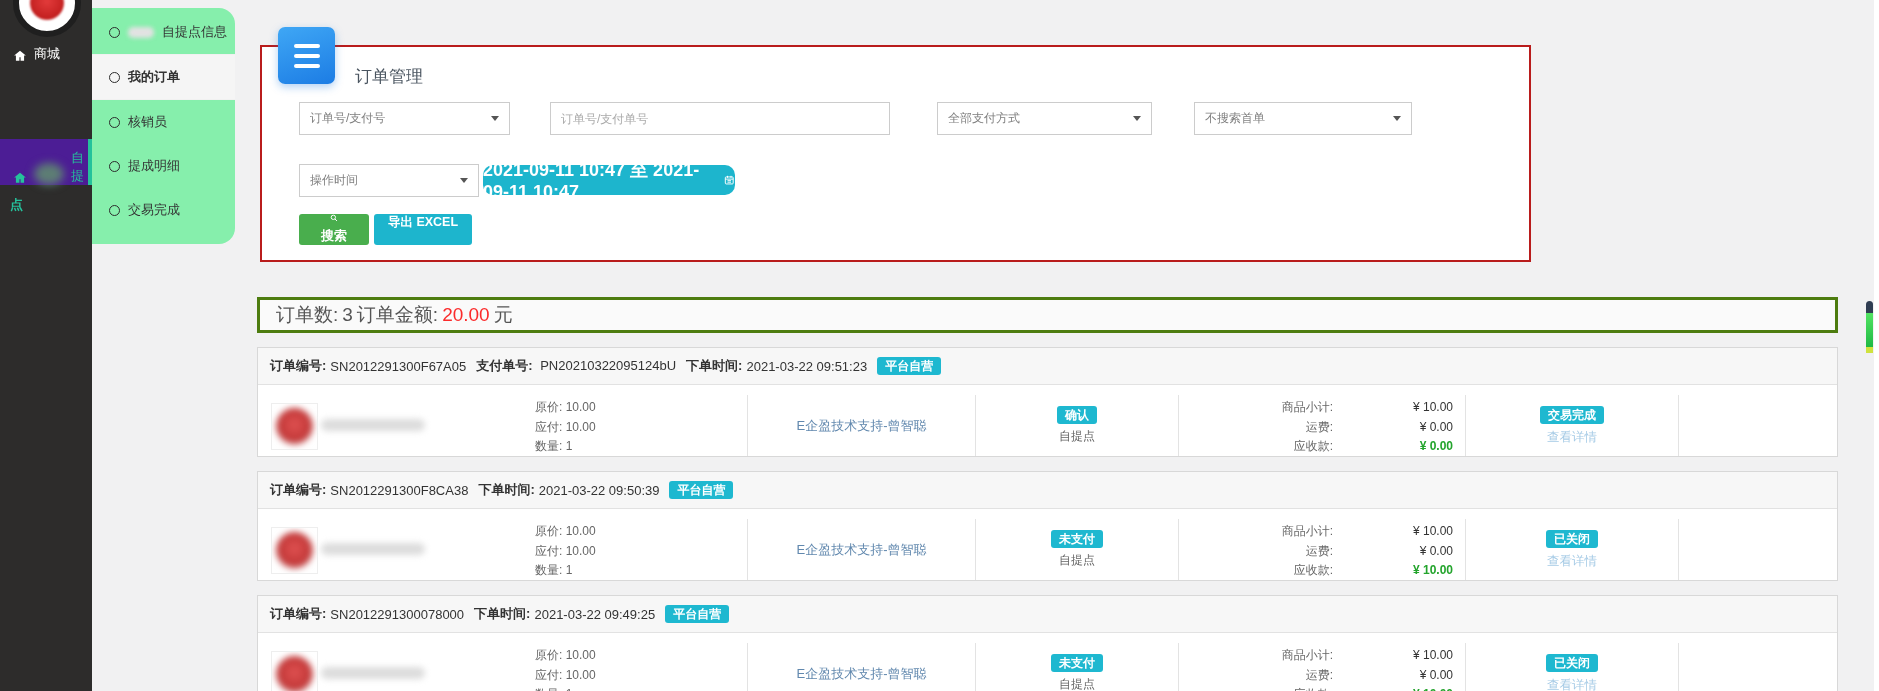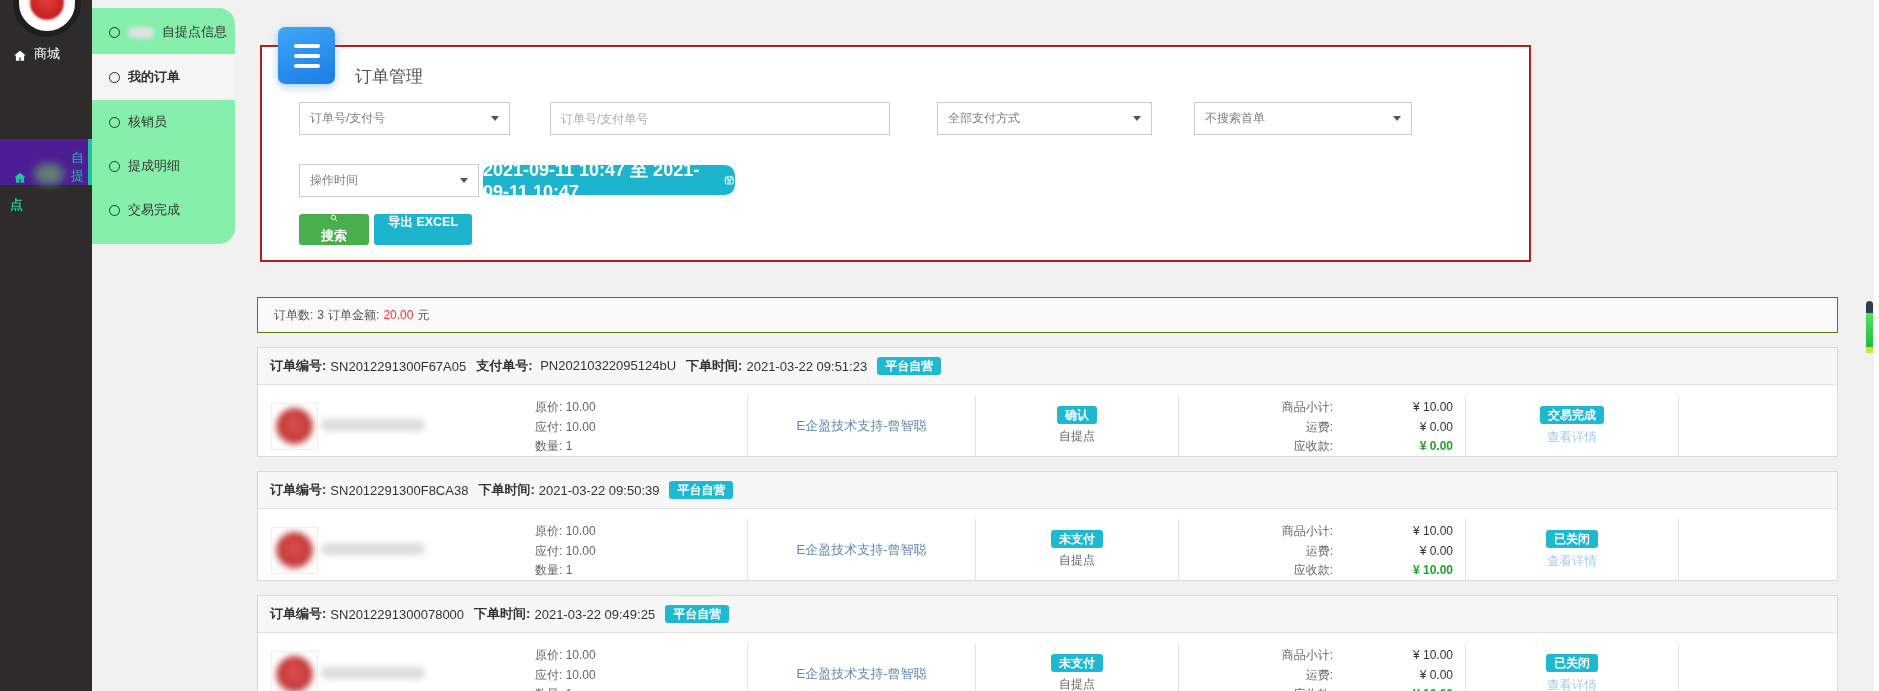--- a/index.html
+++ b/index.html
@@ -51,22 +51,22 @@
   .sel-time{left:37px;top:117px;width:180px;}
   .date-btn{position:absolute;left:221px;top:118px;width:252px;height:30px;background:#1db5cd;border-radius:10px;
             color:#fff;font-size:18px;font-weight:bold;display:flex;align-items:center;justify-content:flex-start;gap:7px;cursor:pointer;}
   .btn{position:absolute;top:167px;height:31px;border-radius:3px;color:#fff;font-weight:bold;font-size:13px;
        display:flex;align-items:center;justify-content:flex-start;gap:5px;cursor:pointer;flex-direction:column;}
   .btn-search{left:37px;width:70px;background:#49ae4d;}
   .btn-export{left:112px;width:98px;background:#1db5cd;font-size:12.5px;}
 
   
   .summary{position:absolute;left:257px;top:297px;width:1581px;height:36px;background:#fafafa;
-           border:1px solid #4d7c0f;box-sizing:border-box;display:flex;align-items:center;padding-left:16px;
-           font-size:12px;color:#555;gap:4px;}
+           border:3px solid #4d7c0f;box-sizing:border-box;display:flex;align-items:center;padding-left:16px;
+           font-size:19px;color:#555;gap:4px;}
   .summary .red{color:#fb2b2b;}
 
   
   .order-list{position:absolute;left:257px;top:347px;width:1581px;}
   .order-card{border:1px solid #d8d8d8;background:#fff;margin-bottom:14px;box-sizing:border-box;}
   .oc-header{height:36px;background:#f7f7f7;border-bottom:1px solid #e2e2e2;display:flex;align-items:center;
              padding:0 12px;font-size:13px;color:#333;}
   .oc-header .b{font-weight:bold;margin-right:4px;}
   .oc-header .v{margin-right:10px;}
   .badge{background:#1eb8d0;color:#fff;font-weight:bold;font-size:12px;padding:3px 8px;border-radius:3px;line-height:1;}

